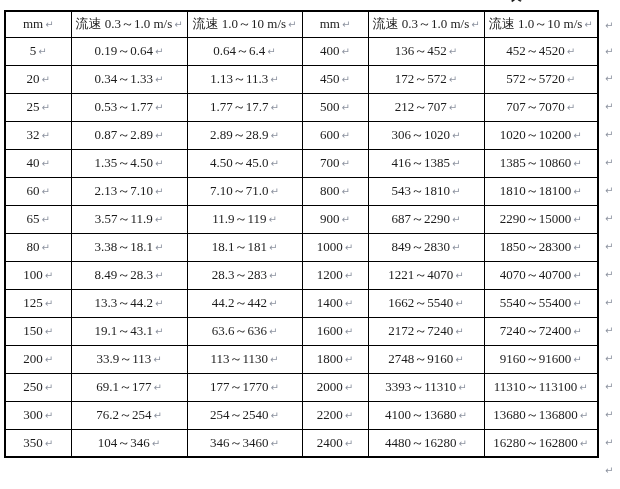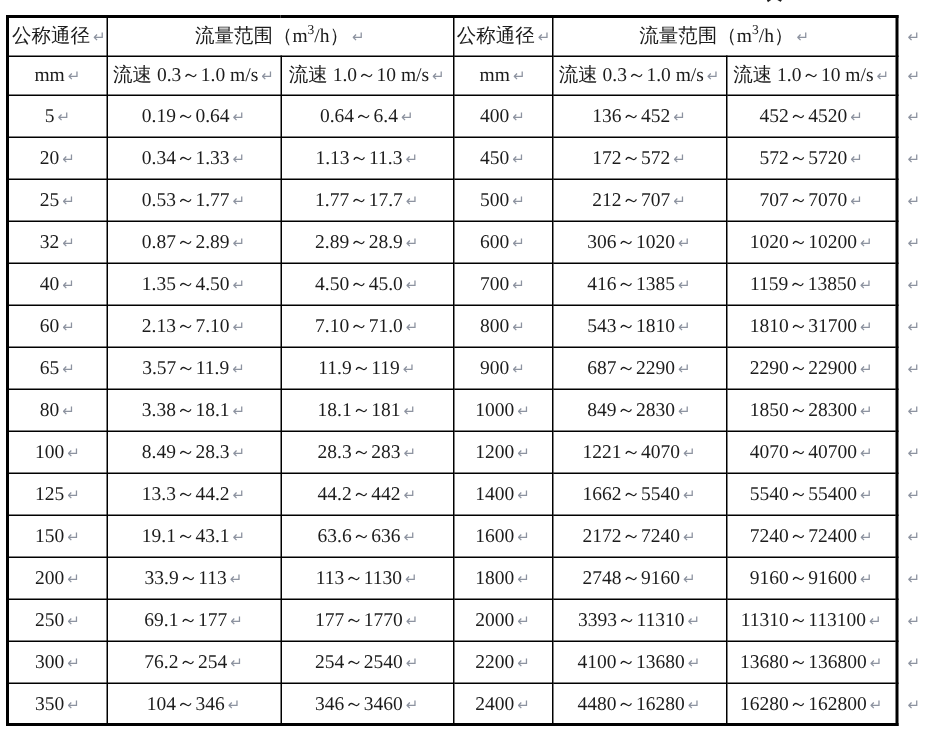--- a/index.html
+++ b/index.html
@@ -53,26 +53,20 @@
     <colgroup>
       <col style="width:66px">
         <col style="width:116px">
         <col style="width:115px">
       <col style="width:66px">
         <col style="width:116px">
         <col style="width:114px">
     </colgroup>
     <thead>
       <tr>
-        <th><span>公称通径</span><span class="mark">↵</span></th>
-        <th colspan="2"><span>流量范围（m<sup>3</sup>/h）</span><span class="mark">↵</span></th>
-        <th><span>公称通径</span><span class="mark">↵</span></th>
-        <th colspan="2"><span>流量范围（m<sup>3</sup>/h）</span><span class="mark">↵</span></th>
-      </tr>
-      <tr>
         <th><span>mm</span><span class="mark">↵</span></th>
         <th><span>流速 0.3～1.0 m/s</span><span class="mark">↵</span></th>
         <th><span>流速 1.0～10 m/s</span><span class="mark">↵</span></th>
         <th><span>mm</span><span class="mark">↵</span></th>
         <th><span>流速 0.3～1.0 m/s</span><span class="mark">↵</span></th>
         <th><span>流速 1.0～10 m/s</span><span class="mark">↵</span></th>
       </tr>
     </thead>
     <tbody>
         <tr>
@@ -106,37 +100,37 @@
           <td><span>600</span><span class="mark">↵</span></td>
           <td><span>306～1020</span><span class="mark">↵</span></td>
           <td><span>1020～10200</span><span class="mark">↵</span></td>
         </tr>
         <tr>
           <td><span>40</span><span class="mark">↵</span></td>
           <td><span>1.35～4.50</span><span class="mark">↵</span></td>
           <td><span>4.50～45.0</span><span class="mark">↵</span></td>
           <td><span>700</span><span class="mark">↵</span></td>
           <td><span>416～1385</span><span class="mark">↵</span></td>
-          <td><span>1159～13850</span><span class="mark">↵</span></td>
+          <td><span>1385～10860</span><span class="mark">↵</span></td>
         </tr>
         <tr>
           <td><span>60</span><span class="mark">↵</span></td>
           <td><span>2.13～7.10</span><span class="mark">↵</span></td>
           <td><span>7.10～71.0</span><span class="mark">↵</span></td>
           <td><span>800</span><span class="mark">↵</span></td>
           <td><span>543～1810</span><span class="mark">↵</span></td>
-          <td><span>1810～31700</span><span class="mark">↵</span></td>
+          <td><span>1810～18100</span><span class="mark">↵</span></td>
         </tr>
         <tr>
           <td><span>65</span><span class="mark">↵</span></td>
           <td><span>3.57～11.9</span><span class="mark">↵</span></td>
           <td><span>11.9～119</span><span class="mark">↵</span></td>
           <td><span>900</span><span class="mark">↵</span></td>
           <td><span>687～2290</span><span class="mark">↵</span></td>
-          <td><span>2290～22900</span><span class="mark">↵</span></td>
+          <td><span>2290～15000</span><span class="mark">↵</span></td>
         </tr>
         <tr>
           <td><span>80</span><span class="mark">↵</span></td>
           <td><span>3.38～18.1</span><span class="mark">↵</span></td>
           <td><span>18.1～181</span><span class="mark">↵</span></td>
           <td><span>1000</span><span class="mark">↵</span></td>
           <td><span>849～2830</span><span class="mark">↵</span></td>
           <td><span>1850～28300</span><span class="mark">↵</span></td>
         </tr>
         <tr>

